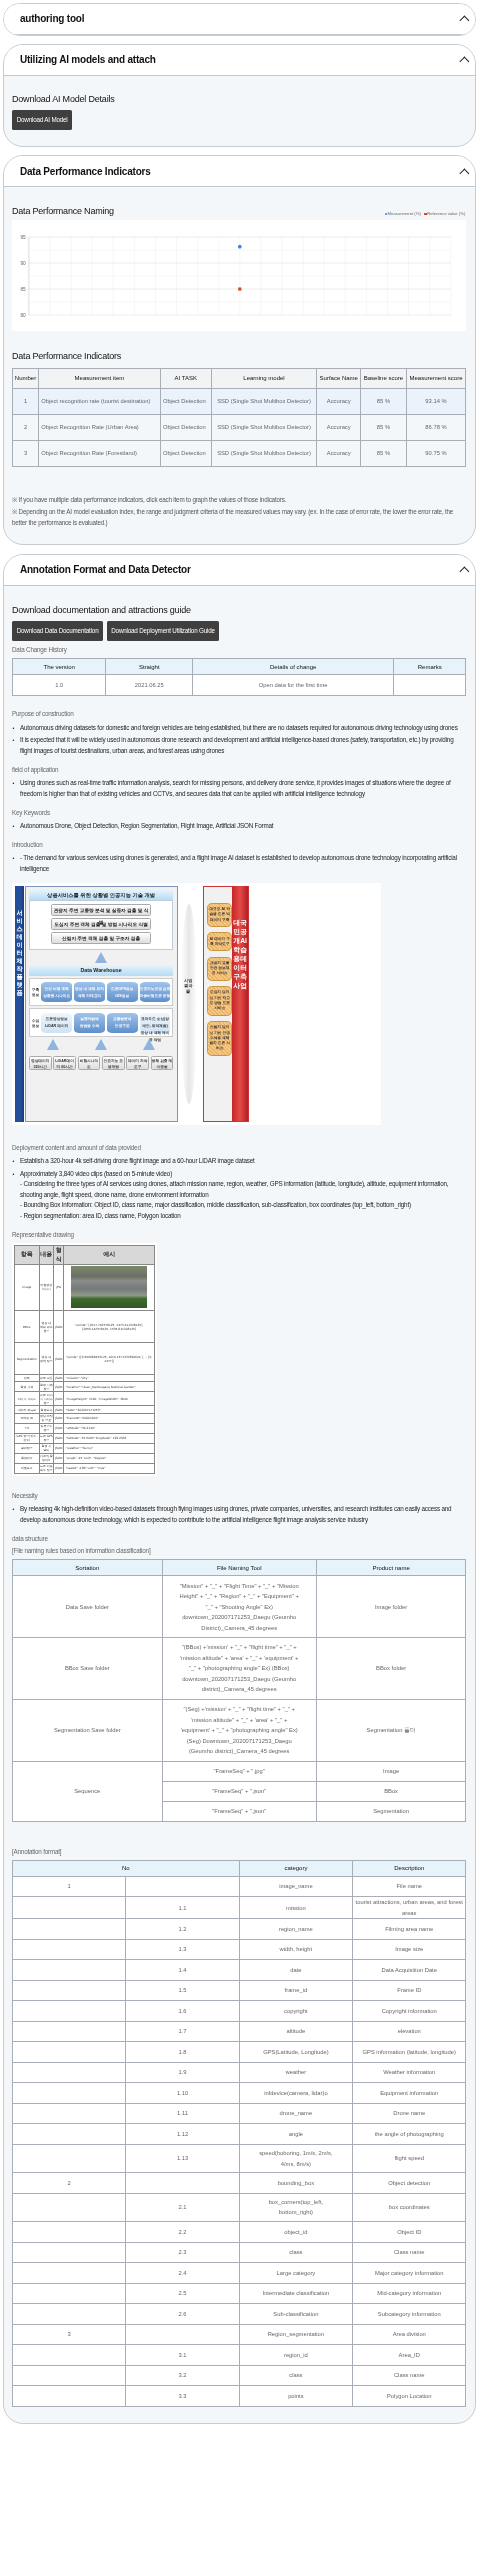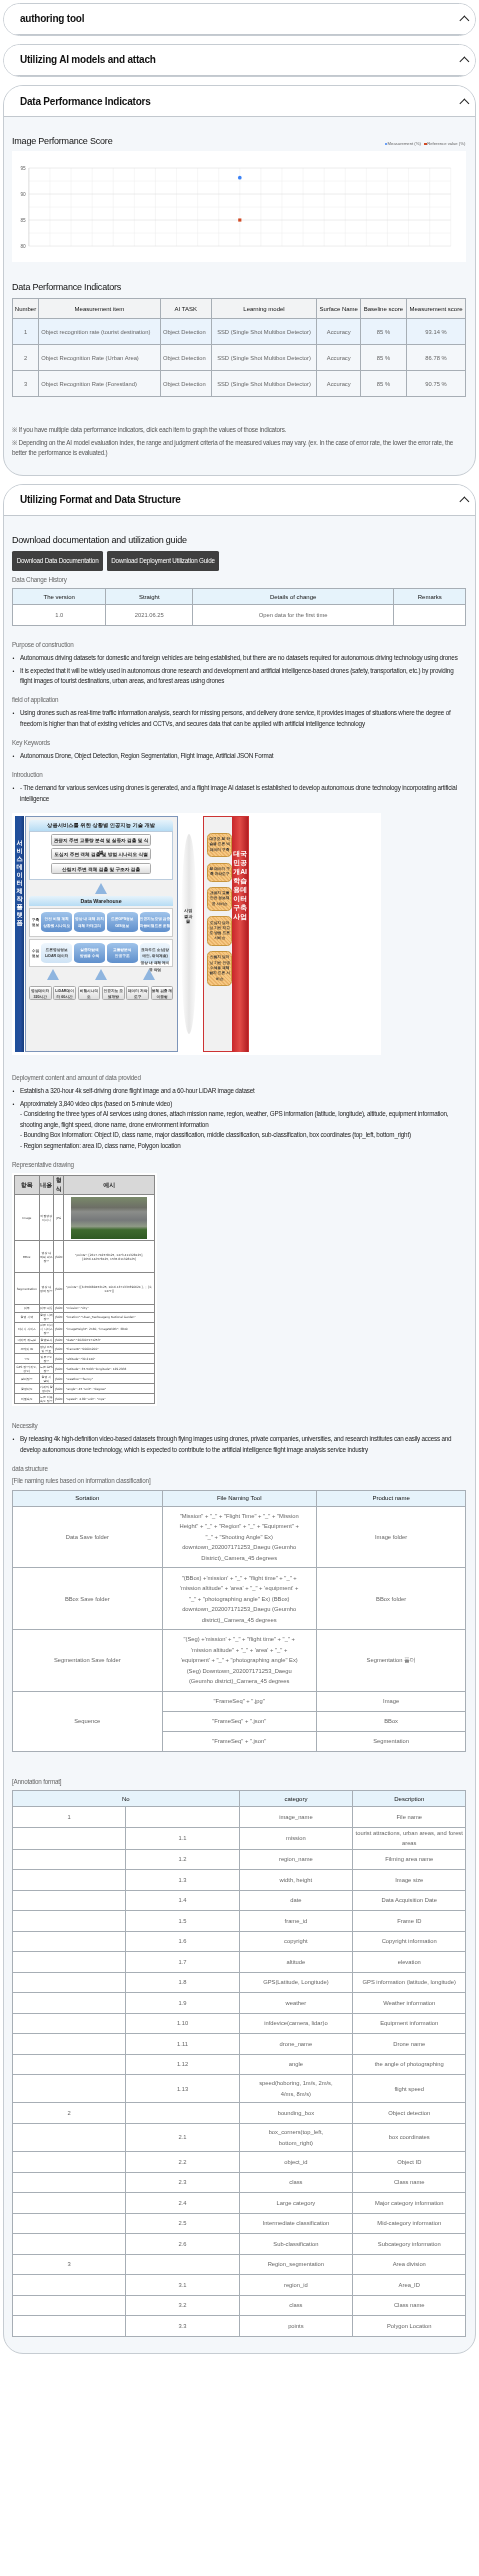--- a/index.html
+++ b/index.html
@@ -69,30 +69,34 @@
     <h2>authoring tool</h2>
     <span class="chev"></span>
   </div>
 </div>
 
 <div class="card">
   <div class="card-head">
     <h2>Utilizing AI models and attach</h2>
     <span class="chev"></span>
   </div>
+  <div class="card-body" style="padding-top:18px;padding-bottom:16px">
+    <h3>Download AI Model Details</h3>
+    <button class="btn">Download AI Model</button>
+  </div>
 </div>
 
 <div class="card">
   <div class="card-head">
     <h2>Data Performance Indicators</h2>
     <span class="chev"></span>
   </div>
   <div class="card-body" style="padding-top:19px">
     <div class="chart-head">
-      <h3>Image Performance Score</h3>
+      <h3>Data Performance Naming</h3>
       <div class="legend">
         <div><span class="dot"></span><span>Measurement (%)</span></div>
         <div><span class="sq"></span><span>Reference value (%)</span></div>
       </div>
     </div>
     <div class="chart-box">
       <svg id="chart" width="444" height="111" viewBox="0 0 842 210">
           <line x1="32" x2="32" y1="32" y2="180" stroke="#eeeeee" stroke-width="1"></line>
           <line x1="72" x2="72" y1="32" y2="180" stroke="#eeeeee" stroke-width="1"></line>
           <line x1="112" x2="112" y1="32" y2="180" stroke="#eeeeee" stroke-width="1"></line>
@@ -175,25 +179,25 @@
         </tbody>
     </table>
     <div style="height:26px"></div>
     <p class="note">※ If you have multiple data performance indicators, click each item to graph the values of those indicators.</p>
     <p class="note" style="line-height:10.5px">※ Depending on the AI model evaluation index, the range and judgment criteria of the measured values may vary. (ex. In the case of error rate, the lower the error rate, the better the performance is evaluated.)</p>
   </div>
 </div>
 
 <div class="card">
   <div class="card-head">
-    <h2>Utilizing Format and Data Structure</h2>
+    <h2>Annotation Format and Data Detector</h2>
     <span class="chev"></span>
   </div>
   <div class="card-body" style="padding-top:19px">
-    <h3>Download documentation and utilization guide</h3>
+    <h3>Download documentation and attractions guide</h3>
     <button class="btn">Download Data Documentation</button>
     <button class="btn">Download Deployment Utilization Guide</button>
     <div class="label" style="margin-top:5.3px">Data Change History</div>
     <table class="blue hist">
       <thead>
           <tr id="hist-head">
             <th>The version</th>
             <th>Straight</th>
             <th>Details of change</th>
             <th>Remarks</th>

